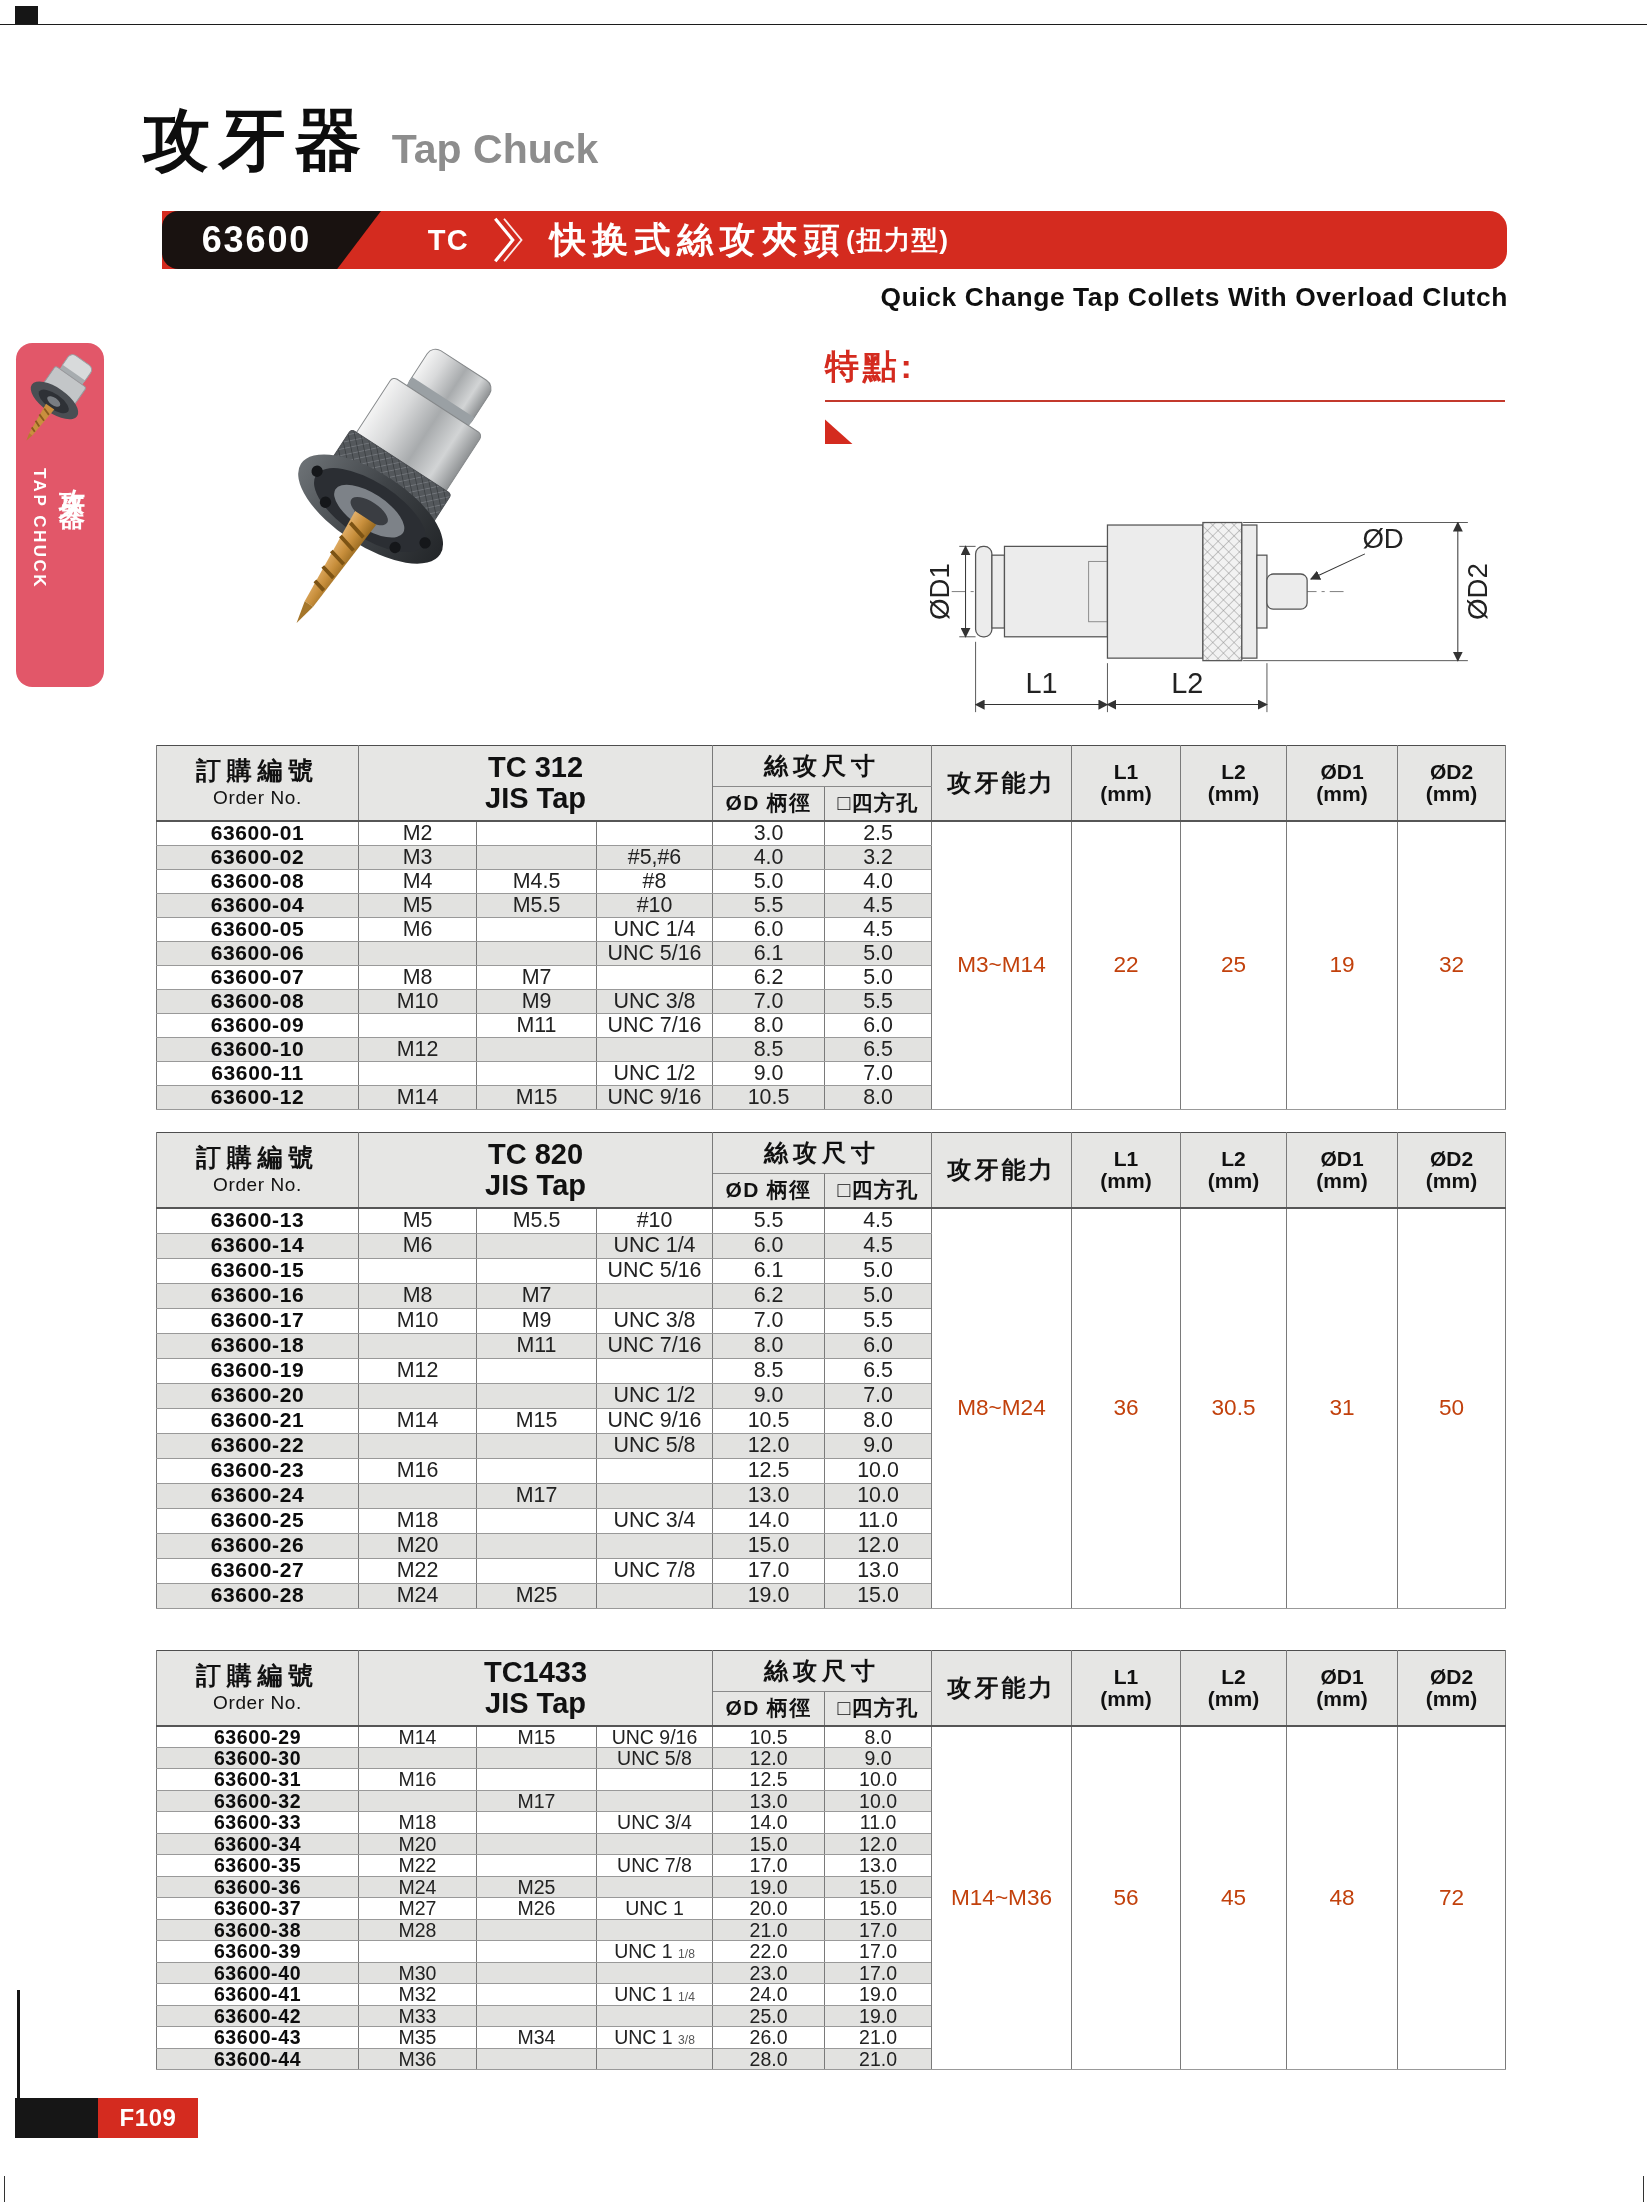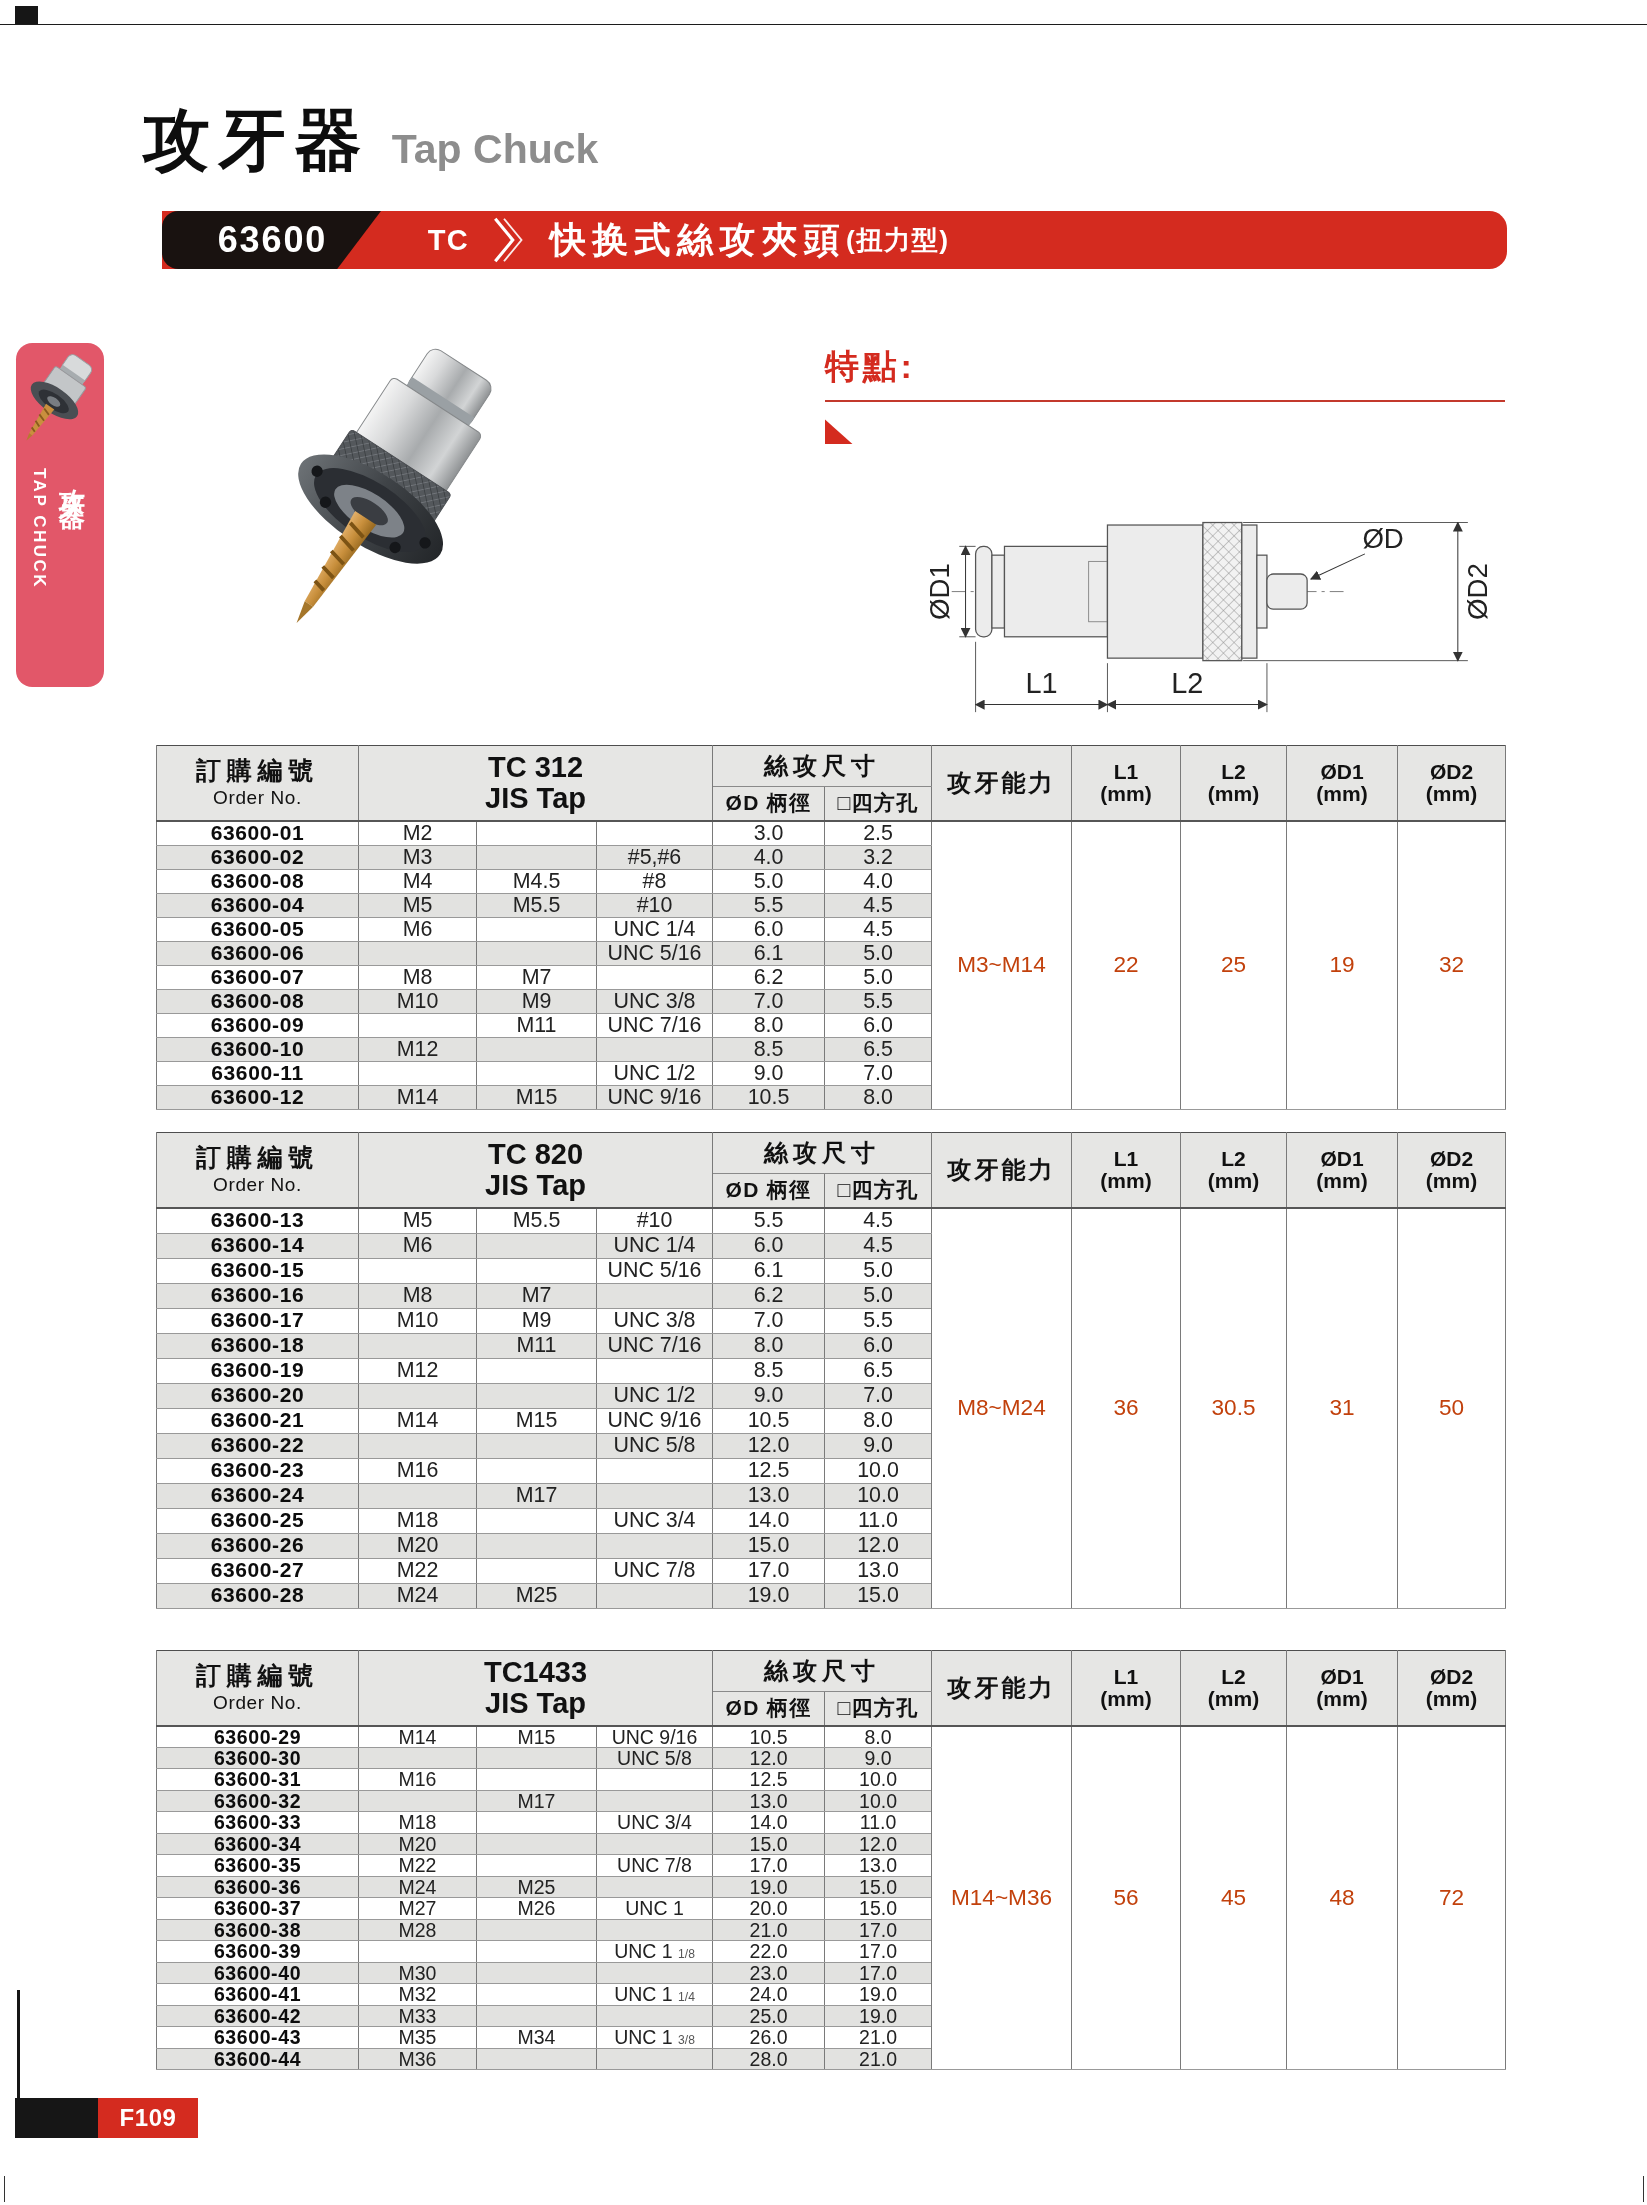--- a/index.html
+++ b/index.html
@@ -15,21 +15,21 @@
 
   
   .title-row{position:absolute;left:143px;top:106px;display:flex;align-items:baseline;}
   .title-zh{font-size:67px;font-weight:bold;letter-spacing:8.8px;color:#0d0d0d;line-height:1;}
   .title-en{font-size:41px;font-weight:bold;color:#8d8d8d;margin-left:21.4px;line-height:1;}
 
   
   .banner{position:absolute;left:162px;top:211px;width:1345px;height:58px;background:#d42b1f;border-radius:0 17.6px 17.6px 0;}
   .banner-code-wrap{position:absolute;left:0;top:0;width:219px;height:58px;border-radius:16.3px 0 0 16.3px;overflow:hidden;}
   .banner-code-bg{position:absolute;inset:0;background:#191210;clip-path:polygon(0 0,100% 0,80% 100%,0 100%);}
-  .banner-code{position:absolute;left:16px;top:0;width:189px;height:58px;display:flex;align-items:center;justify-content:center;color:#fff;font-size:36px;font-weight:bold;letter-spacing:1.9px;}
+  .banner-code{position:absolute;left:0;top:0;width:189px;height:58px;display:flex;align-items:center;justify-content:center;color:#fff;font-size:36px;font-weight:bold;letter-spacing:1.9px;}
   .banner-series{position:absolute;left:249px;top:0;width:75px;height:58px;display:flex;align-items:center;justify-content:center;color:#fff;font-size:29px;font-weight:bold;letter-spacing:1.3px;}
   .banner-chevron{position:absolute;left:327px;top:3.8px;}
   .banner-title{position:absolute;left:388px;top:0;height:58px;display:flex;align-items:center;color:#fff;}
   .banner-title-main{font-size:36px;font-weight:bold;letter-spacing:6.3px;}
   .banner-title-suffix{font-size:26.4px;font-weight:bold;letter-spacing:1.3px;}
   .subtitle{position:absolute;left:156px;top:282px;width:1352px;text-align:right;font-size:26.4px;font-weight:bold;letter-spacing:0.6px;color:#0f0f0f;}
 
   
   .sidebar{position:absolute;left:15.7px;top:343px;width:88px;height:344px;background:#e25769;border-radius:16.3px;}
   .sidebar-thumb{display:block;margin:6.3px auto 0 auto;}
@@ -108,20 +108,21 @@
     <div class="banner-series">TC</div>
     <svg class="banner-chevron" width="35" height="50" viewBox="0 0 56 80">
       <path d="M10 6 L38 40 L10 74" fill="none" stroke="#ffffff" stroke-width="5"></path>
       <path d="M24 6 L52 40 L24 74" fill="none" stroke="#ffffff" stroke-width="3" opacity="0.9"></path>
     </svg>
     <div class="banner-title">
       <span class="banner-title-main">快换式絲攻夾頭</span>
       <span class="banner-title-suffix">(扭力型)</span>
     </div>
   </div>
+  <div class="subtitle">Quick Change Tap Collets With Overload Clutch</div>
 
   <div class="sidebar">
     <svg class="sidebar-thumb" width="79" height="106" viewBox="0 0 126 168">
       <g transform="rotate(35 63 70)">
         <rect x="41" y="6" width="44" height="32" rx="9" fill="#d8dadb" stroke="#9aa0a3" stroke-width="1.5"></rect>
         <rect x="41" y="30" width="44" height="8" fill="#a7acaf"></rect>
         <rect x="33" y="38" width="60" height="40" rx="4" fill="#c3c6c8" stroke="#96989b" stroke-width="1.5"></rect>
         <ellipse cx="63" cy="84" rx="44" ry="20" fill="#4a4e53"></ellipse>
         <ellipse cx="63" cy="86" rx="28" ry="12" fill="#2e3136"></ellipse>
         <ellipse cx="63" cy="86" rx="12" ry="6" fill="#787d82"></ellipse>

